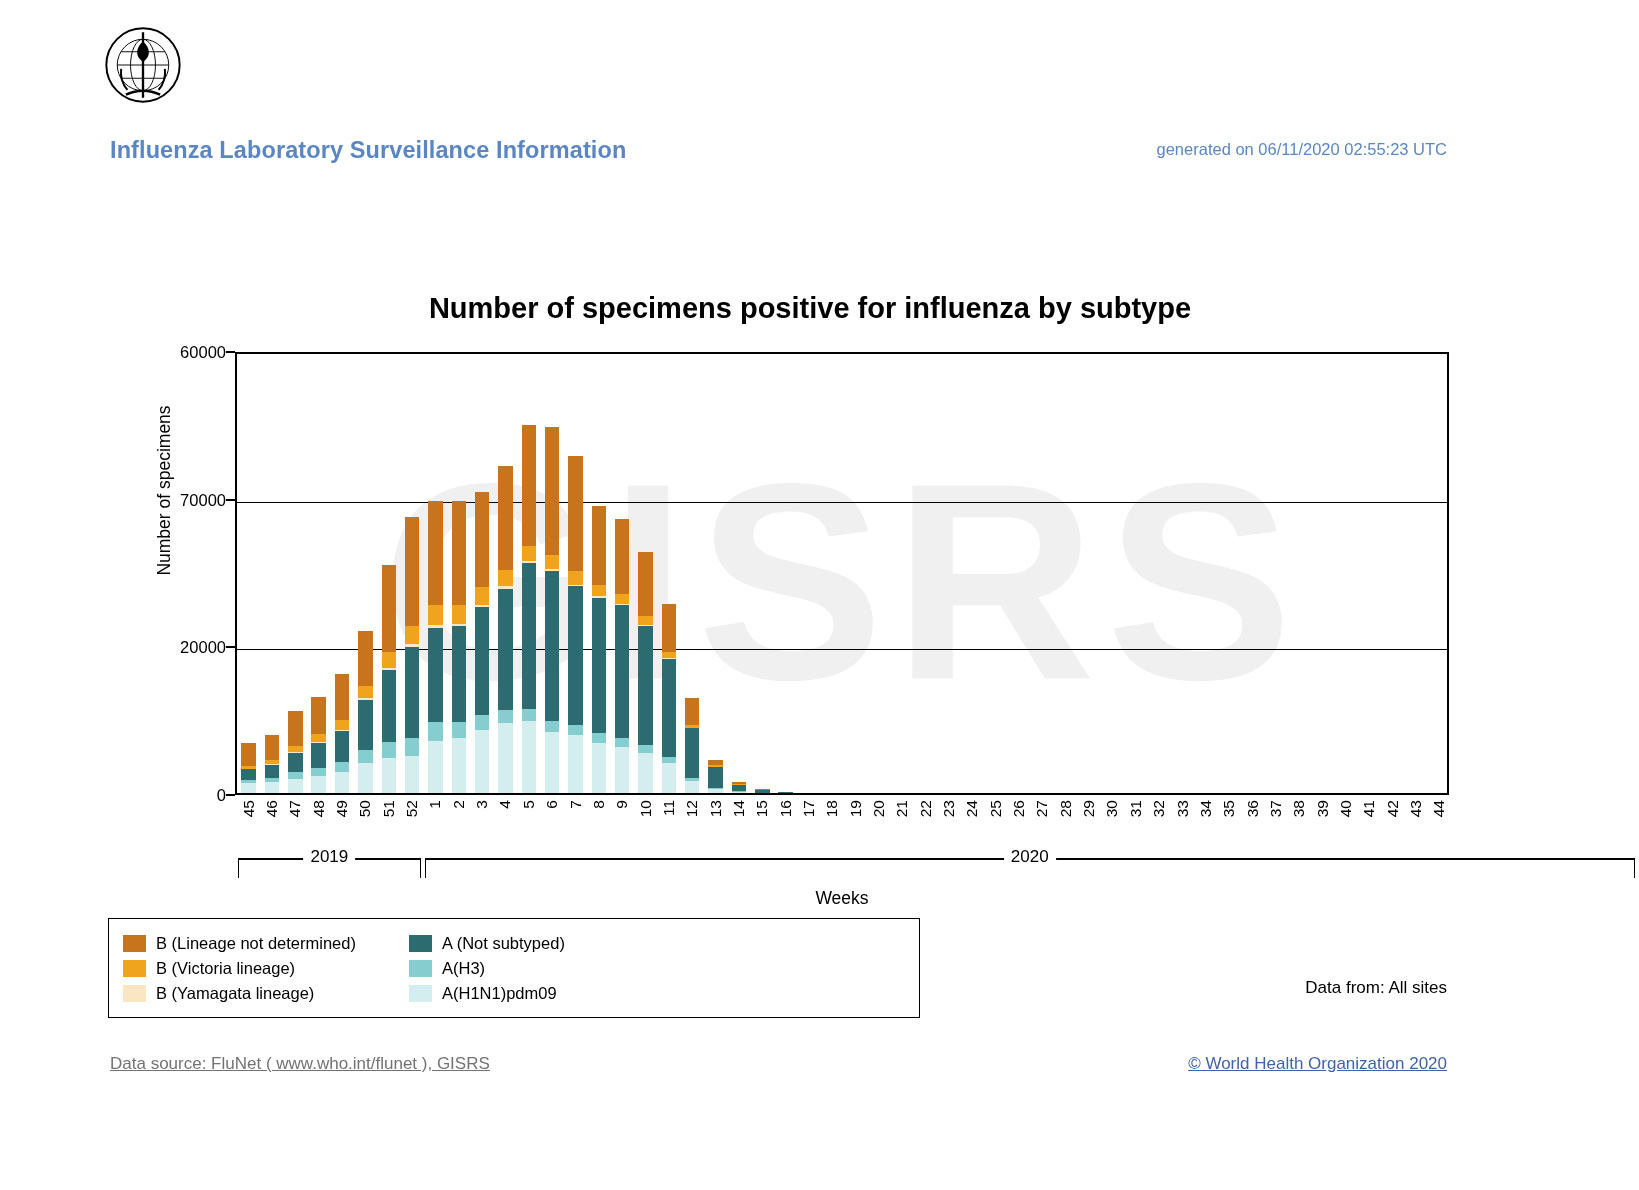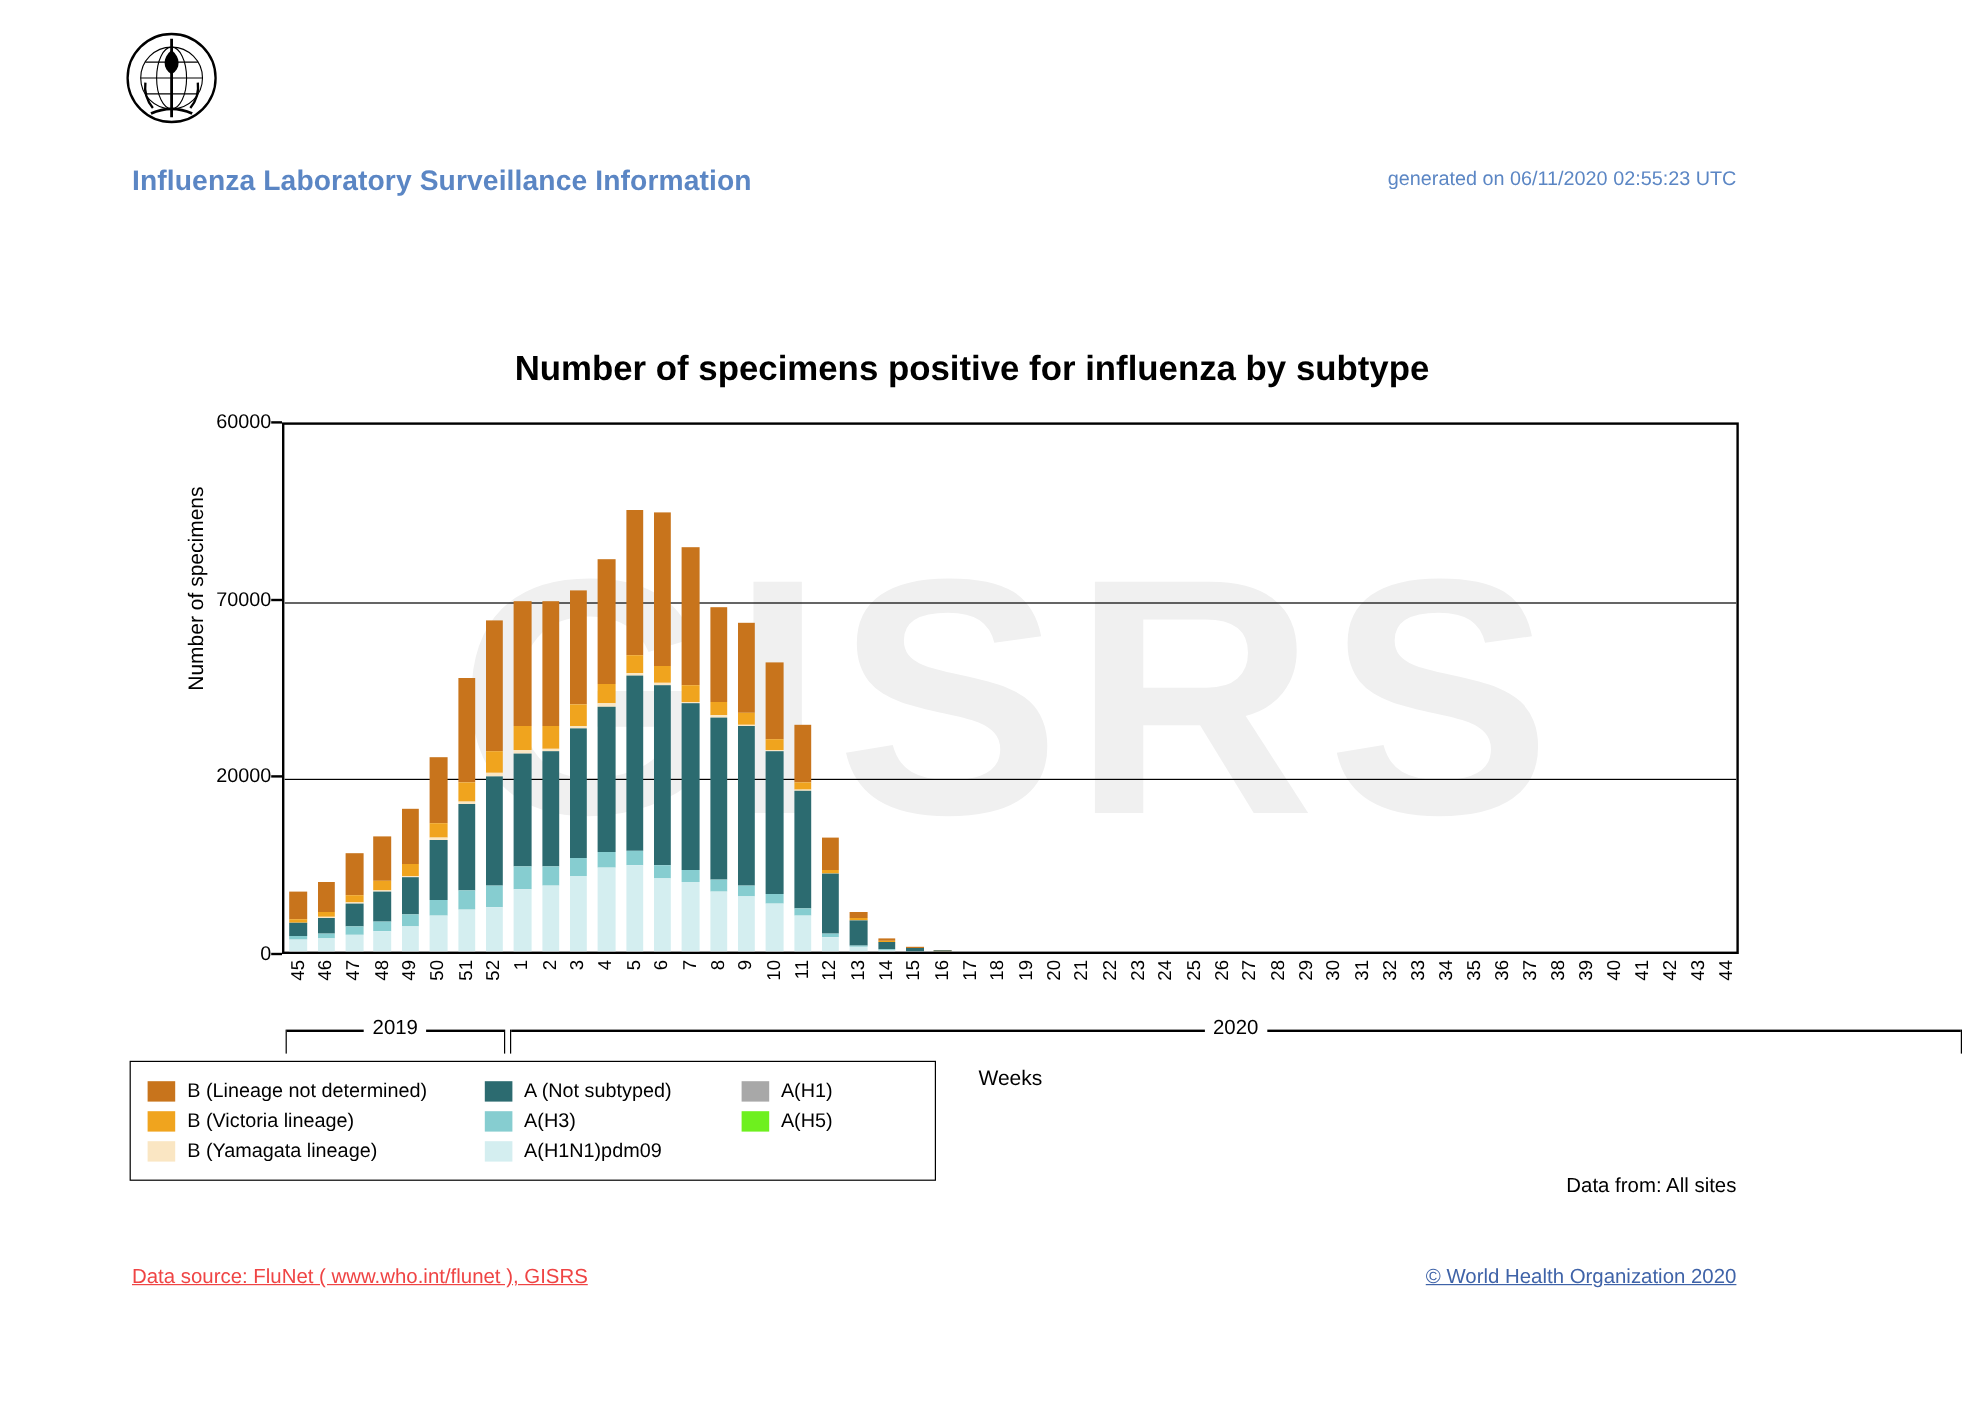--- a/index.html
+++ b/index.html
@@ -216,22 +216,22 @@
     top: 608px;
     width: 1214px;
     text-align: center;
     font-size: 17.5px;
   }
 
   
   .legend {
     position: absolute;
     left: 108px;
-    top: 884px;
-    width: 672px;
+    top: 918px;
+    width: 812px;
     height: 100px;
     border: 1px solid #000;
     box-sizing: border-box;
     padding: 12px 14px;
   }
   .legend-cols {
     display: flex;
     height: 100%;
   }
   .legend-col { display: flex; flex-direction: column; justify-content: space-between; }
@@ -265,21 +265,21 @@
     top: 1040px;
     width: 1338px;
     height: 1px;
     background: #ffffff;
   }
   .footer-left {
     position: absolute;
     left: 110px;
     top: 1054px;
     font-size: 17px;
-    color: #ef4444;
+    color: #737373;
     text-decoration: underline;
   }
   .footer-right {
     position: absolute;
     right: 192px;
     top: 1054px;
     font-size: 17px;
     color: #3f63a8;
     text-decoration: underline;
     white-space: nowrap;
@@ -618,31 +618,20 @@
         </div>
         <div class="legend-item">
           <span class="swatch" style="background:#86cdd0"></span>
           <span>A(H3)</span>
         </div>
         <div class="legend-item">
           <span class="swatch" style="background:#d4eef0"></span>
           <span>A(H1N1)pdm09</span>
         </div>
       </div>
-      <div class="legend-col c3">
-        <div class="legend-item">
-          <span class="swatch" style="background:#a8a8a8"></span>
-          <span>A(H1)</span>
-        </div>
-        <div class="legend-item">
-          <span class="swatch" style="background:#6ef01e"></span>
-          <span>A(H5)</span>
-        </div>
-        <div class="legend-item"></div>
-      </div>
     </div>
   </div>
 
   <div class="data-from">Data from: All sites</div>
 
   <div class="footer-rule"></div>
   <a class="footer-left" href="#">Data source: FluNet ( www.who.int/flunet ), GISRS</a>
   <a class="footer-right" href="#">© World Health Organization 2020</a>
 
 </div>

